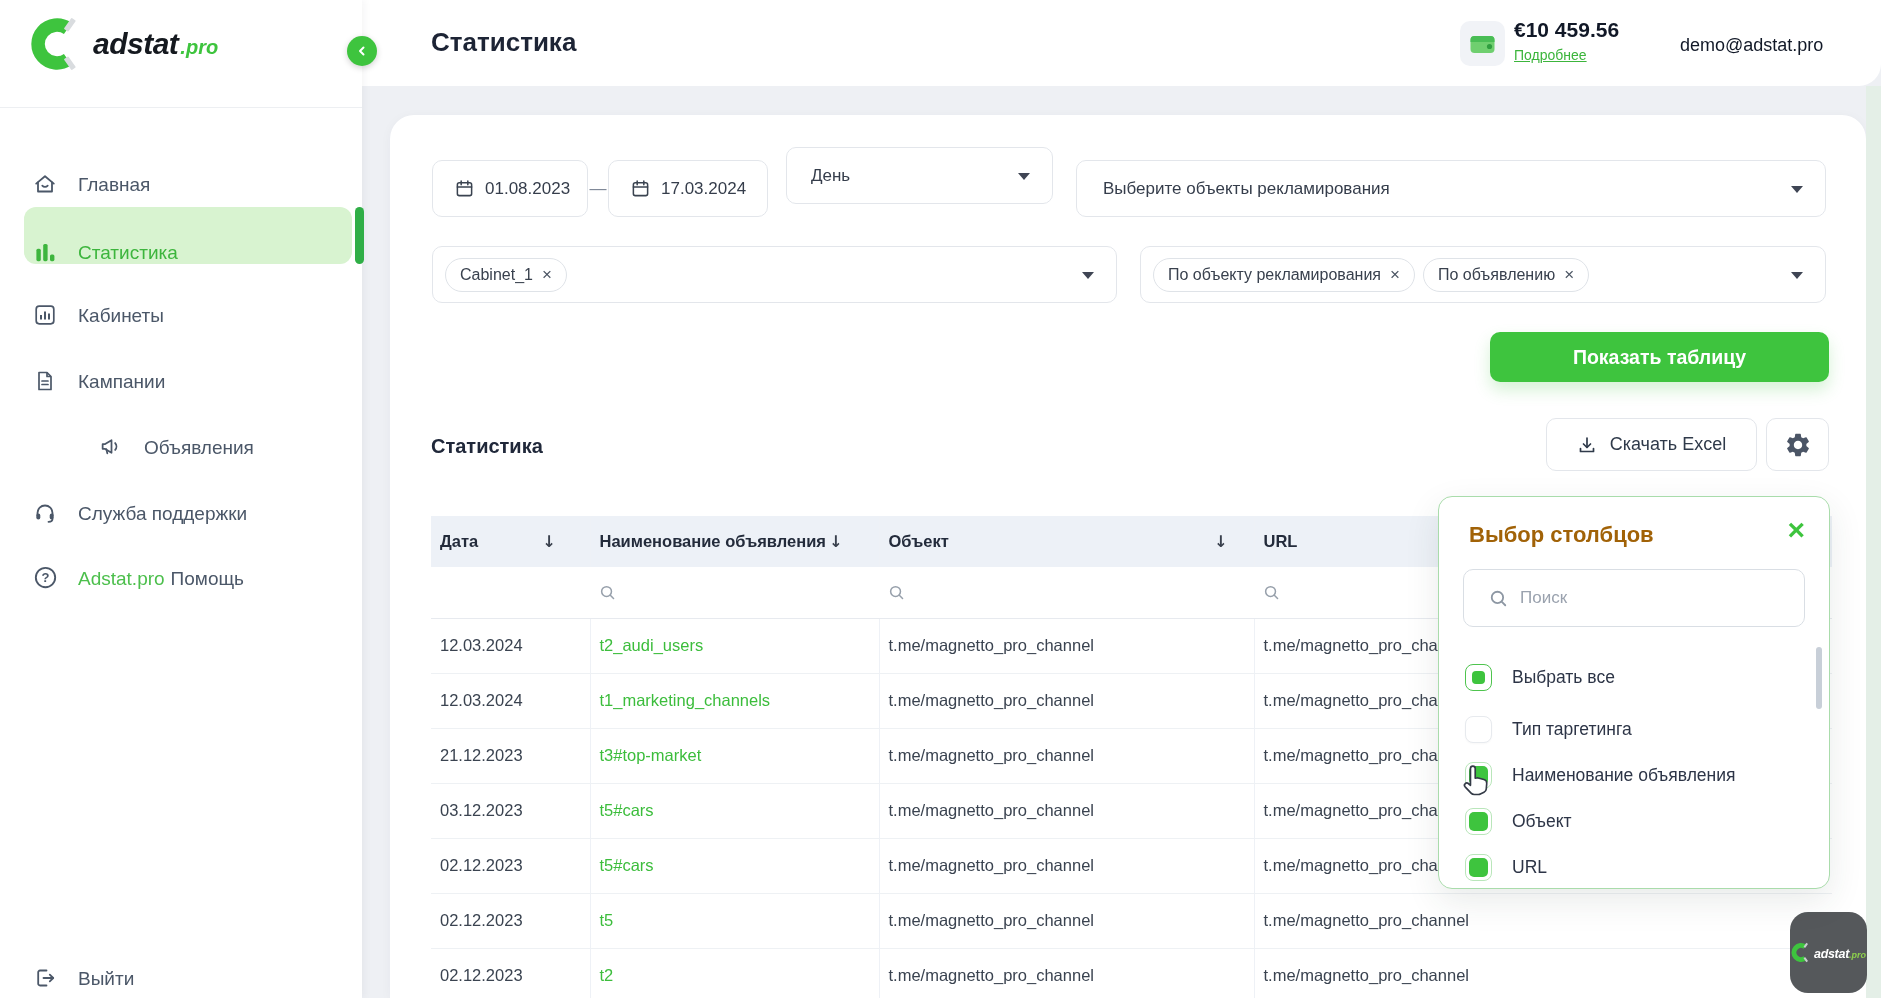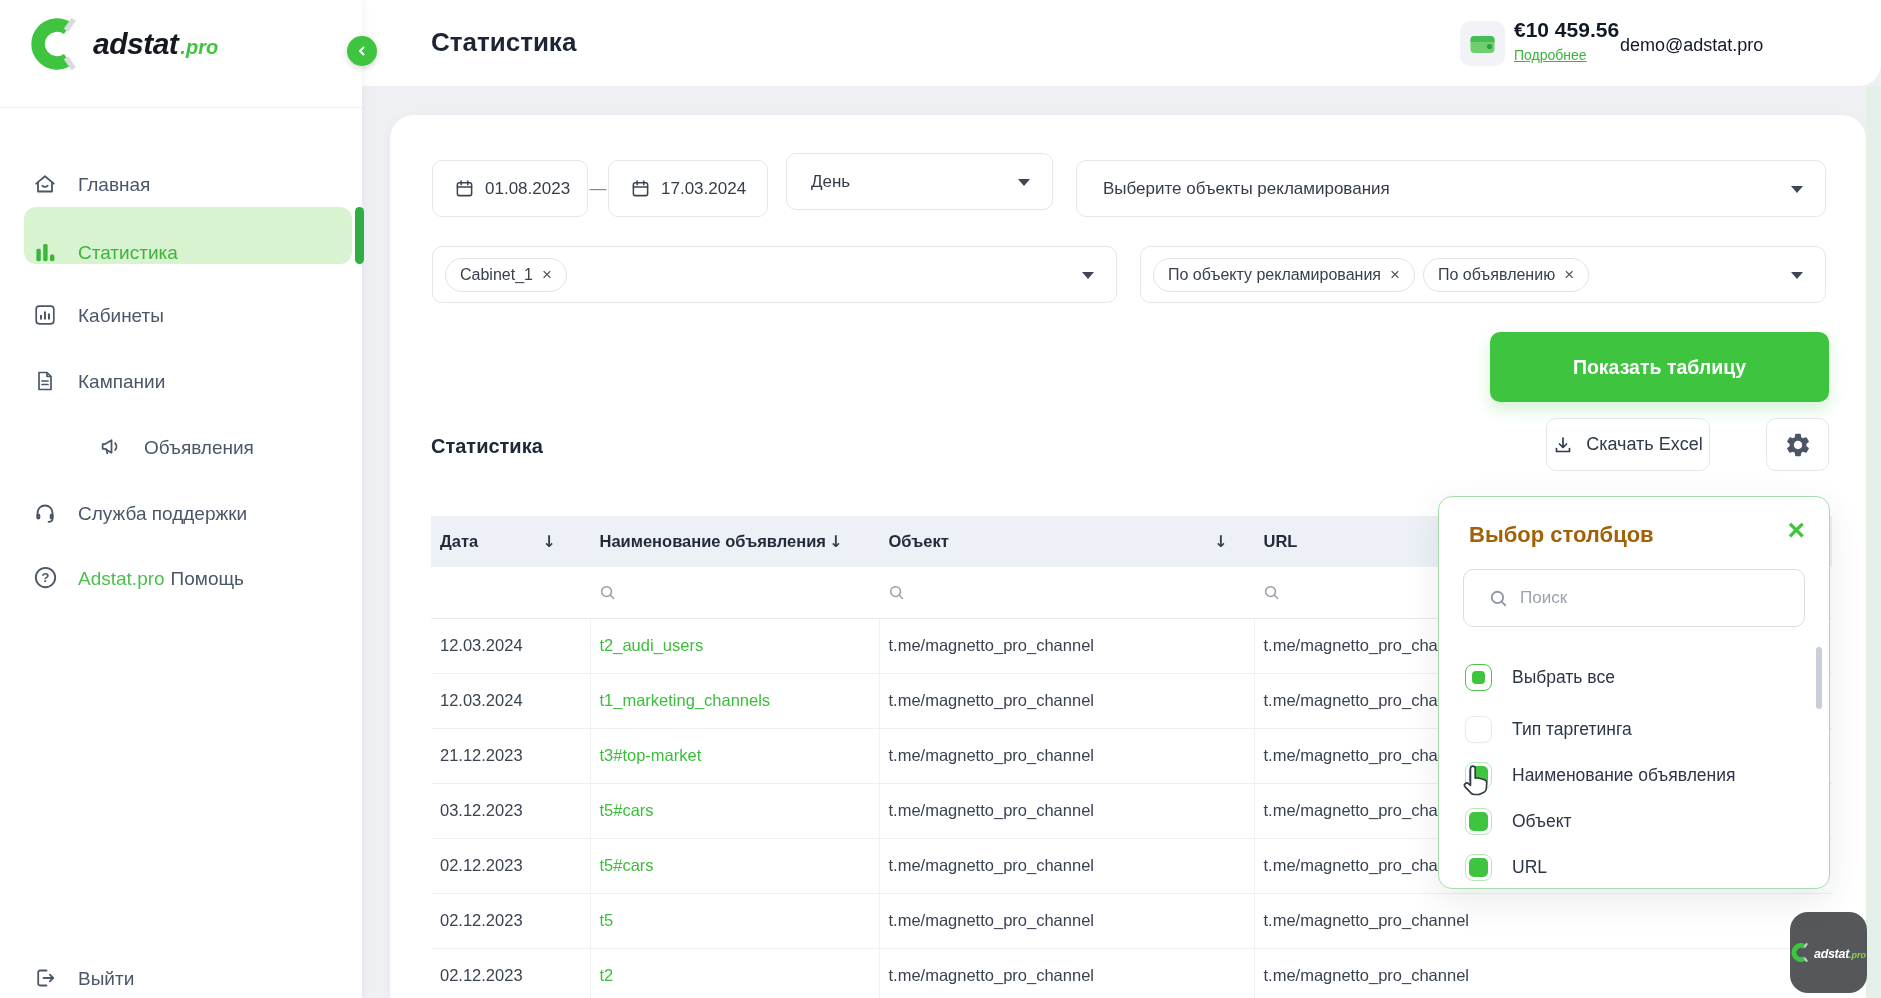--- a/index.html
+++ b/index.html
@@ -42,63 +42,63 @@
 
   
   .topbar {
     position:absolute; left:362px; top:0; width:1519px; height:86px;
     background:#fff; z-index:4; border-radius:0 0 22px 0;
   }
   .page-title { position:absolute; left:69px; top:27px; font-size:26px; font-weight:700; color:#1d2435; }
   .wallet-box { position:absolute; left:1098px; top:21px; width:45px; height:45px; background:#f1f3f7; border-radius:10px; display:grid; place-items:center; }
   .balance { position:absolute; left:1152px; top:18px; font-size:21px; font-weight:700; color:#111827; }
   .balance-link { position:absolute; left:1152px; top:47px; font-size:14px; color:#3cb53c; text-decoration:underline; cursor:pointer; }
-  .email { position:absolute; left:1258px; top:35px; font-size:18px; color:#111827; }
+  .email { position:absolute; left:1318px; top:35px; font-size:18px; color:#111827; }
 
   .scroll-strip { position:absolute; right:0; top:86px; width:15px; height:912px; background:#e4efe7; z-index:9; }
 
   
   .card {
     position:absolute; left:390px; top:115px; width:1476px; height:883px;
     background:#fff; border-radius:24px 24px 0 0; z-index:2; overflow:hidden;
     box-shadow:0 2px 12px rgba(40,50,70,.04);
   }
   .field {
     position:absolute; height:57px; background:#fff;
     border:1px solid #e3e6eb; border-radius:10px;
     display:flex; align-items:center; font-size:17px; color:#353d4b;
   }
   .f-date1 { left:42px;  top:45px; width:156px; padding-left:22px; gap:11px; }
   .f-dash  { position:absolute; left:198px; top:45px; width:20px; height:57px; line-height:57px; text-align:center; color:#7d8696; font-size:17px; }
   .f-date2 { left:218px; top:45px; width:160px; padding-left:22px; gap:11px; }
-  .f-period  { left:396px; top:38px; width:267px; padding-left:24px; }
+  .f-period  { left:396px; top:32px; width:267px; padding-left:24px; }
   .f-objects { left:686px; top:45px; width:750px; padding-left:26px; }
   .f-multi1  { left:42px;  top:131px; width:685px; padding-left:12px; }
   .f-multi2  { left:750px; top:131px; width:686px; padding-left:12px; gap:8px; }
   .caret {
     position:absolute; right:22px; top:50%; margin-top:-3px;
     width:0; height:0; border-left:6px solid transparent; border-right:6px solid transparent;
     border-top:7px solid #3f4554;
   }
   .chip {
     display:flex; align-items:center; gap:9px;
     border:1px solid #dfe3e8; border-radius:18px; padding:7px 14px;
     font-size:16px; color:#39414e; background:#fff; white-space:nowrap;
   }
   .chip .x { font-size:17px; color:#4b5563; line-height:1; cursor:pointer; }
 
   .show-btn {
-    position:absolute; left:1100px; top:217px; width:339px; height:70px;
+    position:absolute; left:1100px; top:217px; width:339px; height:50px;
     background:#3ec43e; color:#fff; font-size:19.5px; font-weight:600;
     border-radius:10px; display:grid; place-items:center; cursor:pointer;
     box-shadow:0 8px 16px rgba(62,196,62,.22);
   }
   .stats-heading { position:absolute; left:41px; top:320px; font-size:20px; font-weight:700; color:#20283a; }
   .excel-btn {
-    position:absolute; left:1156px; top:303px; width:164px; height:53px;
+    position:absolute; left:1156px; top:303px; width:211px; height:53px;
     border:1px solid #e3e6eb; border-radius:10px; background:#fff;
     display:flex; align-items:center; justify-content:center; gap:13px;
     font-size:18px; color:#2f3a4a; cursor:pointer;
   }
   .gear-btn {
     position:absolute; left:1376px; top:303px; width:63px; height:53px;
     border:1px solid #e3e6eb; border-radius:10px; background:#fff;
     display:grid; place-items:center; cursor:pointer;
   }
 

